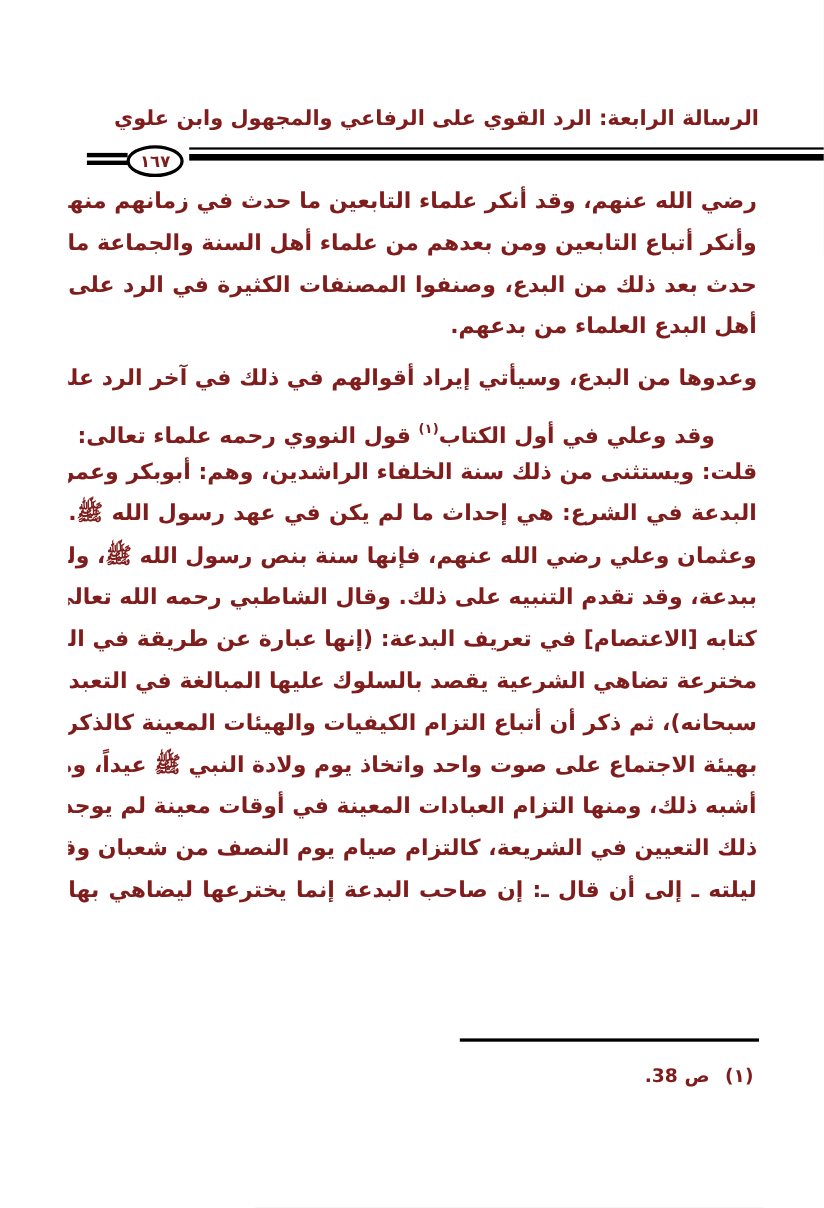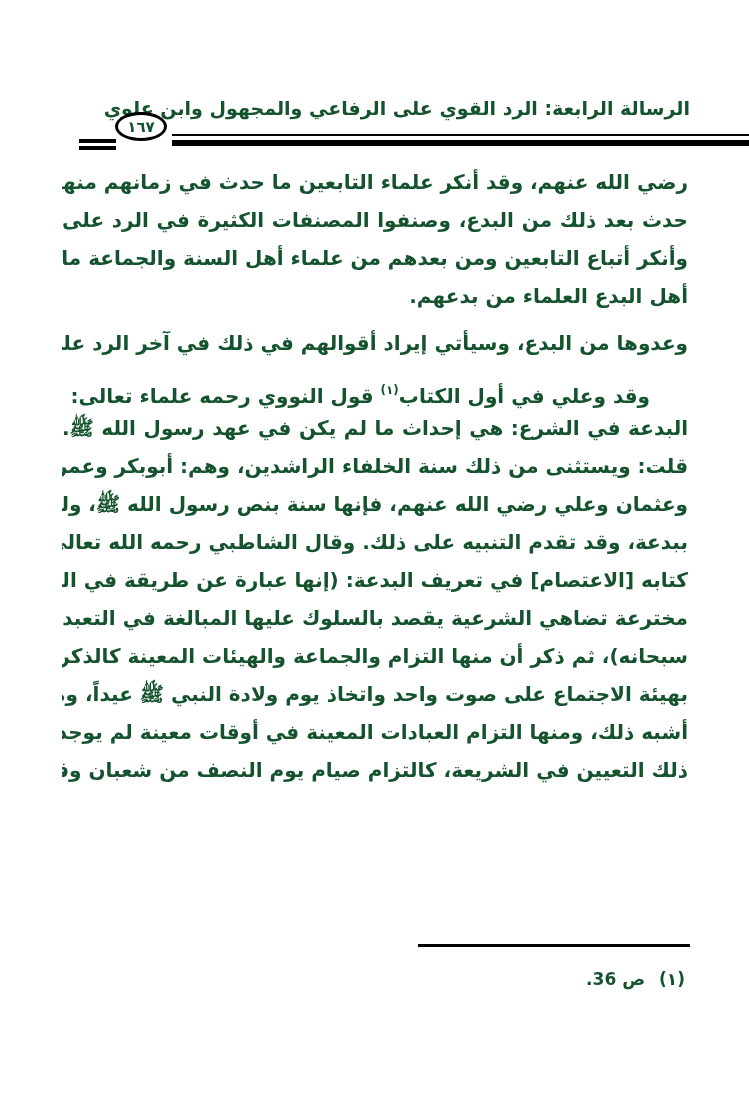--- a/index.html
+++ b/index.html
@@ -2,21 +2,21 @@
 <html lang="ar" dir="rtl"><head>
 <meta charset="utf-8">
 <style>
   html, body { margin: 0; padding: 0; background: #e8e8e8; }
   .page {
     position: relative;
     width: 749px;
     height: 1098px;
     margin: 0 auto;
     background: #ffffff;
-    color: #14532d;
+    color: #7f1d1d;
     font-family: "DejaVu Sans", sans-serif;
     overflow: hidden;
     direction: rtl;
   }
 
   
   .header-title {
     position: absolute;
     top: 97px;
     right: 59px;
@@ -48,21 +48,21 @@
     position: absolute;
     left: 79px;
     width: 37px;
     height: 4px;
     background: #000;
   }
   .rule-eq-top    { top: 139px; }
   .rule-eq-bottom { top: 146px; }
   .page-number-oval {
     position: absolute;
-    top: 112px;
+    top: 132px;
     left: 115px;
     width: 52px;
     height: 29px;
     border: 3px solid #000;
     border-radius: 50%;
     background: #fff;
     display: flex;
     align-items: center;
     justify-content: center;
     font-size: 15px;
@@ -129,41 +129,42 @@
   <div class="rule-eq-top"></div>
   <div class="rule-eq-bottom"></div>
 
   <div class="page-number-oval">
     <span>١٦٧</span>
   </div>
 
   <div class="body-text">
       <div class="para">
         <div class="bline">رضي الله عنهم، وقد أنكر علماء التابعين ما حدث في زمانهم منها،</div>
+        <div class="bline">وأنكر أتباع التابعين ومن بعدهم من علماء أهل السنة والجماعة ما</div>
         <div class="bline">حدث بعد ذلك من البدع، وصنفوا المصنفات الكثيرة في الرد على</div>
-        <div class="bline">وأنكر أتباع التابعين ومن بعدهم من علماء أهل السنة والجماعة ما</div>
         <div class="bline lastline">أهل البدع العلماء من بدعهم.</div>
       </div>
       <div class="para">
         <div class="bline">وعدوها من البدع، وسيأتي إيراد أقوالهم في ذلك في آخر الرد على ما</div>
       </div>
       <div class="para">
         <div class="bline indent"><span>وقد وعلي في أول الكتاب</span><span class="fn-sup">(١)</span><span> قول النووي رحمه علماء تعالى: إن</span></div>
+        <div class="bline">قلت: ويستثنى من ذلك سنة الخلفاء الراشدين، وهم: أبوبكر وعمر</div>
         <div class="bline">البدعة في الشرع: هي إحداث ما لم يكن في عهد رسول الله ﷺ.</div>
-        <div class="bline">قلت: ويستثنى من ذلك سنة الخلفاء الراشدين، وهم: أبوبكر وعمر</div>
         <div class="bline">وعثمان وعلي رضي الله عنهم، فإنها سنة بنص رسول الله ﷺ، وليست</div>
         <div class="bline">ببدعة، وقد تقدم التنبيه على ذلك. وقال الشاطبي رحمه الله تعالى في</div>
         <div class="bline">كتابه [الاعتصام] في تعريف البدعة: (إنها عبارة عن طريقة في الدين</div>
         <div class="bline">مخترعة تضاهي الشرعية يقصد بالسلوك عليها المبالغة في التعبد لله</div>
-        <div class="bline">سبحانه)، ثم ذكر أن منها التزام والجماعة والهيئات المعينة كالذكر</div>
+        <div class="bline">سبحانه)، ثم ذكر أن أتباع التزام الكيفيات والهيئات المعينة كالذكر</div>
         <div class="bline">بهيئة الاجتماع على صوت واحد واتخاذ يوم ولادة النبي ﷺ عيداً، وما</div>
         <div class="bline">أشبه ذلك، ومنها التزام العبادات المعينة في أوقات معينة لم يوجد لها</div>
         <div class="bline">ذلك التعيين في الشريعة، كالتزام صيام يوم النصف من شعبان وقيام</div>
+        <div class="bline">ليلته ـ إلى أن قال ـ: إن صاحب البدعة إنما يخترعها ليضاهي بها</div>
       </div>
     </div>
 
   <div class="footnote-rule"></div>
 
   <div class="footnote">
-    <span class="fn-marker">(١)</span><span>ص 36.</span>
+    <span class="fn-marker">(١)</span><span>ص 38.</span>
   </div>
 
 </div>
 
 </body></html>

